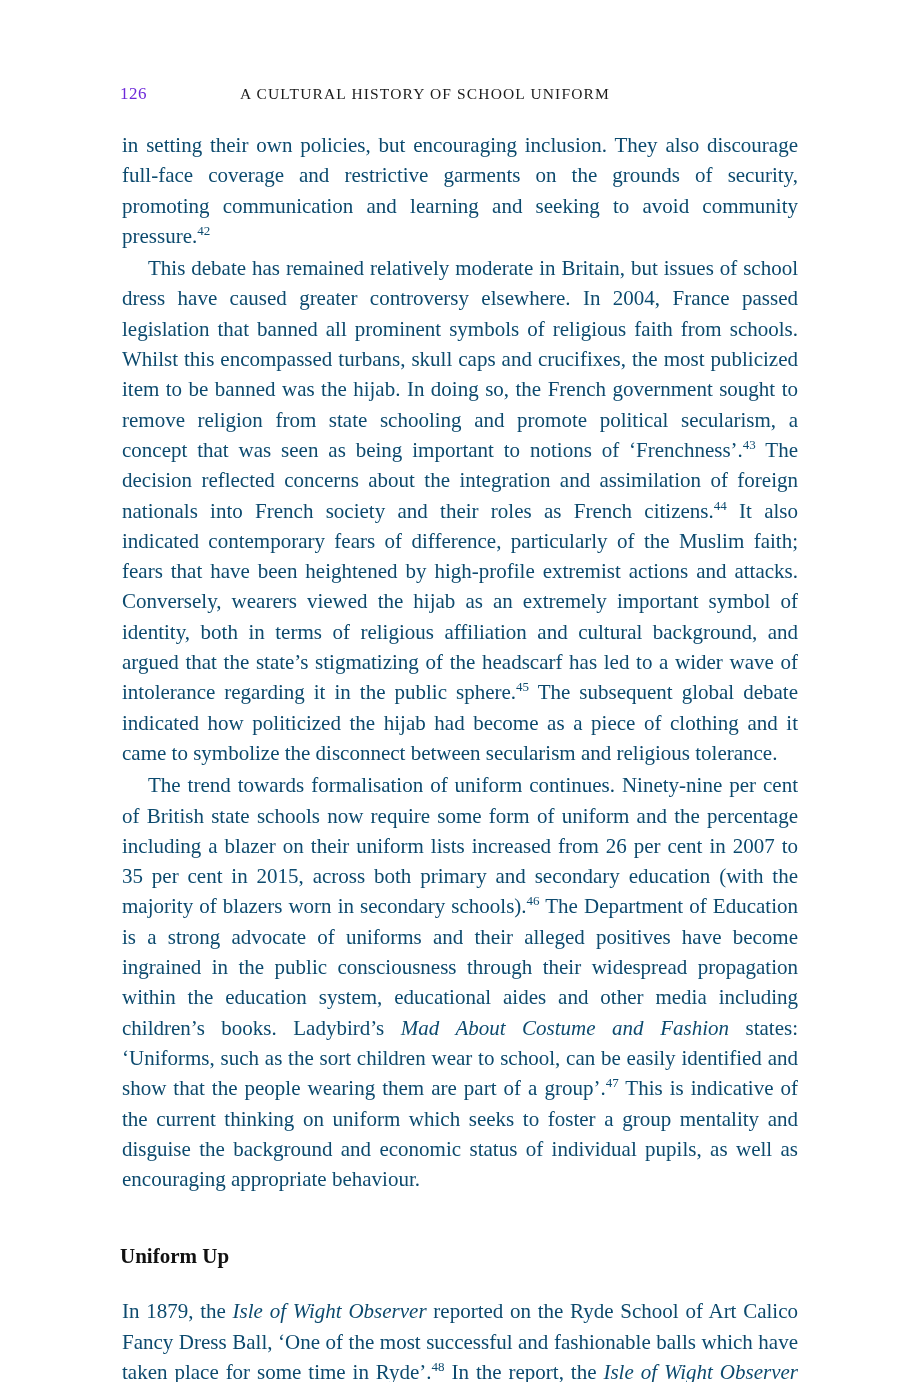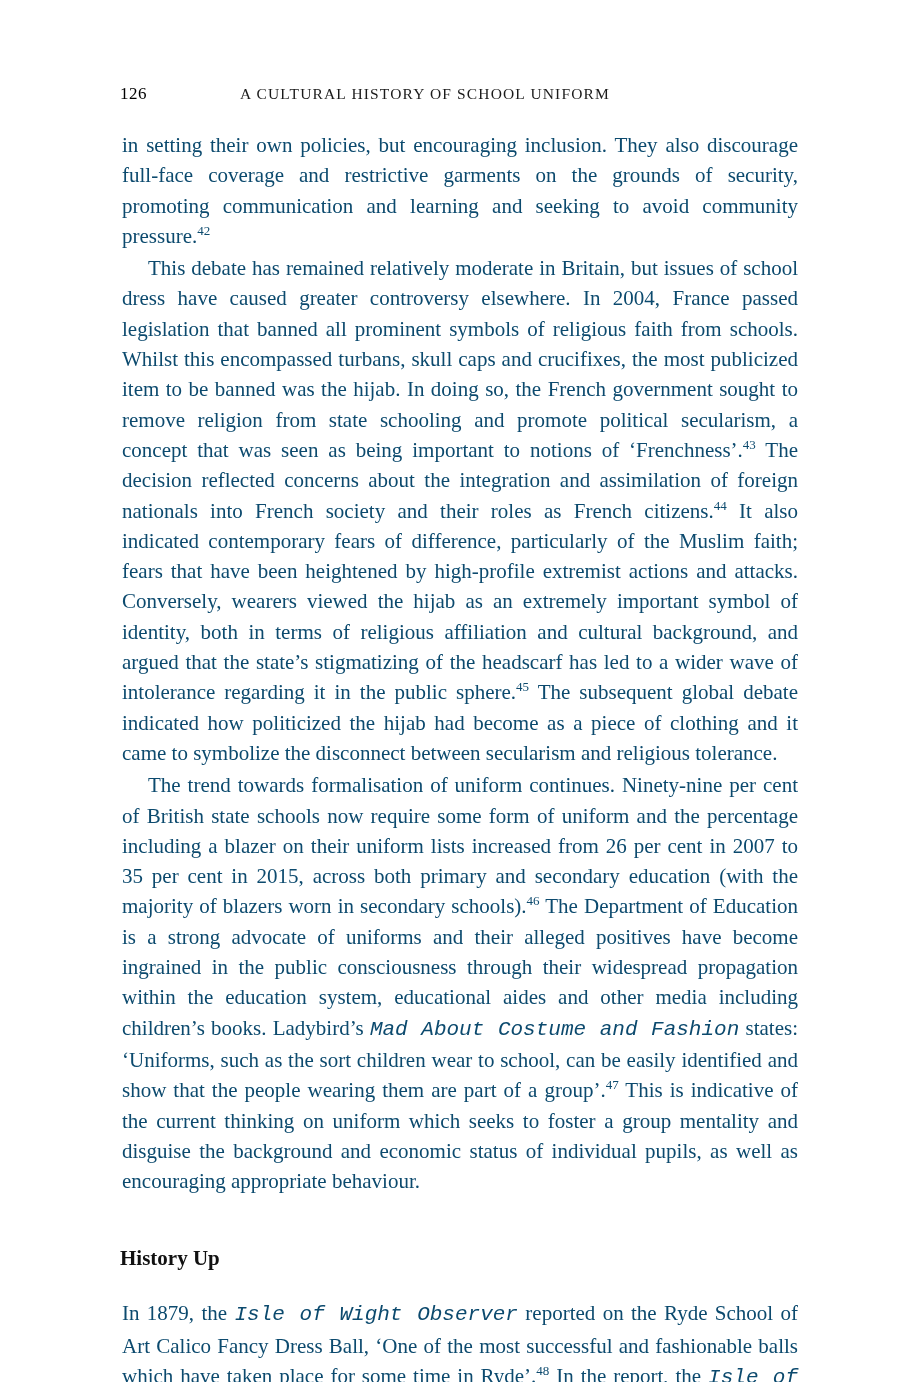--- a/index.html
+++ b/index.html
@@ -27,21 +27,21 @@
     top: 84px;
     left: 120px;
     width: 680px;
     height: 22px;
     display: flex;
     align-items: baseline;
   }
   .folio {
     font-size: 17px;
     letter-spacing: 0.5px;
-    color: #000000;
+    color: #6d28d9;
     width: 120px;
   }
   .head-title {
     flex: 1;
     text-align: left;
     font-size: 15.5px;
     letter-spacing: 1.15px;
     color: #1a1a1a;
     font-variant: small-caps;
     text-transform: uppercase;
@@ -63,21 +63,21 @@
     hyphens: none;
   }
   p.indent {
     text-indent: 26px;
   }
   sup {
     font-size: 0.62em;
     vertical-align: super;
     line-height: 0;
   }
-  .it { font-style: italic; font-family: Liberation Mono, monospace; }
+  .it { font-style: italic; }
   h2.section {
     margin: 0;
     font-size: 21px;
     font-weight: bold;
     line-height: 28px;
     color: #111;
     font-family: "Liberation Serif", "DejaVu Serif", serif;
   }
   .sec-gap-before { height: 46px; }
   .sec-gap-after { height: 24px; }
@@ -95,20 +95,20 @@
   <div class="textblock">
 
     <p class="body"><span>in setting their own policies, but encouraging inclusion. They also discourage full-face coverage and restrictive garments on the grounds of security, promoting communication and learning and seeking to avoid community pressure.</span><sup>42</sup></p>
 
     <p class="body indent"><span>This debate has remained relatively moderate in Britain, but issues of school dress have caused greater controversy elsewhere. In 2004, France passed legislation that banned all prominent symbols of religious faith from schools. Whilst this encompassed turbans, skull caps and crucifixes, the most publicized item to be banned was the hijab. In doing so, the French government sought to remove religion from state schooling and promote political secularism, a concept that was seen as being important to notions of ‘Frenchness’.</span><sup>43</sup><span> The decision reflected concerns about the integration and assimilation of foreign nationals into French society and their roles as French citizens.</span><sup>44</sup><span> It also indicated contemporary fears of difference, particularly of the Muslim faith; fears that have been heightened by high-profile extremist actions and attacks. Conversely, wearers viewed the hijab as an extremely important symbol of identity, both in terms of religious affiliation and cultural background, and argued that the state’s stigmatizing of the headscarf has led to a wider wave of intolerance regarding it in the public sphere.</span><sup>45</sup><span> The subsequent global debate indicated how politicized the hijab had become as a piece of clothing and it came to symbolize the disconnect between secularism and religious tolerance.</span></p>
 
     <p class="body indent"><span>The trend towards formalisation of uniform continues. Ninety-nine per cent of British state schools now require some form of uniform and the percentage including a blazer on their uniform lists increased from 26 per cent in 2007 to 35 per cent in 2015, across both primary and secondary education (with the majority of blazers worn in secondary schools).</span><sup>46</sup><span> The Department of Education is a strong advocate of uniforms and their alleged positives have become ingrained in the public consciousness through their widespread propagation within the education system, educational aides and other media including children’s books. Ladybird’s </span><span class="it">Mad About Costume and Fashion</span><span> states: ‘Uniforms, such as the sort children wear to school, can be easily identified and show that the people wearing them are part of a group’.</span><sup>47</sup><span> This is indicative of the current thinking on uniform which seeks to foster a group mentality and disguise the background and economic status of individual pupils, as well as encouraging appropriate behaviour.</span></p>
 
     <div class="sec-gap-before"></div>
 
-    <h2 class="section">History Up</h2>
+    <h2 class="section">Uniform Up</h2>
 
     <div class="sec-gap-after"></div>
 
     <p class="body"><span>In 1879, the </span><span class="it">Isle of Wight Observer</span><span> reported on the Ryde School of Art Calico Fancy Dress Ball, ‘One of the most successful and fashionable balls which have taken place for some time in Ryde’.</span><sup>48</sup><span> In the report, the </span><span class="it">Isle of Wight Observer</span><span> meticulously listed the costumes worn by prominent figures in attendance.</span></p>
 
   </div>
 </div>
 
 </body></html>

